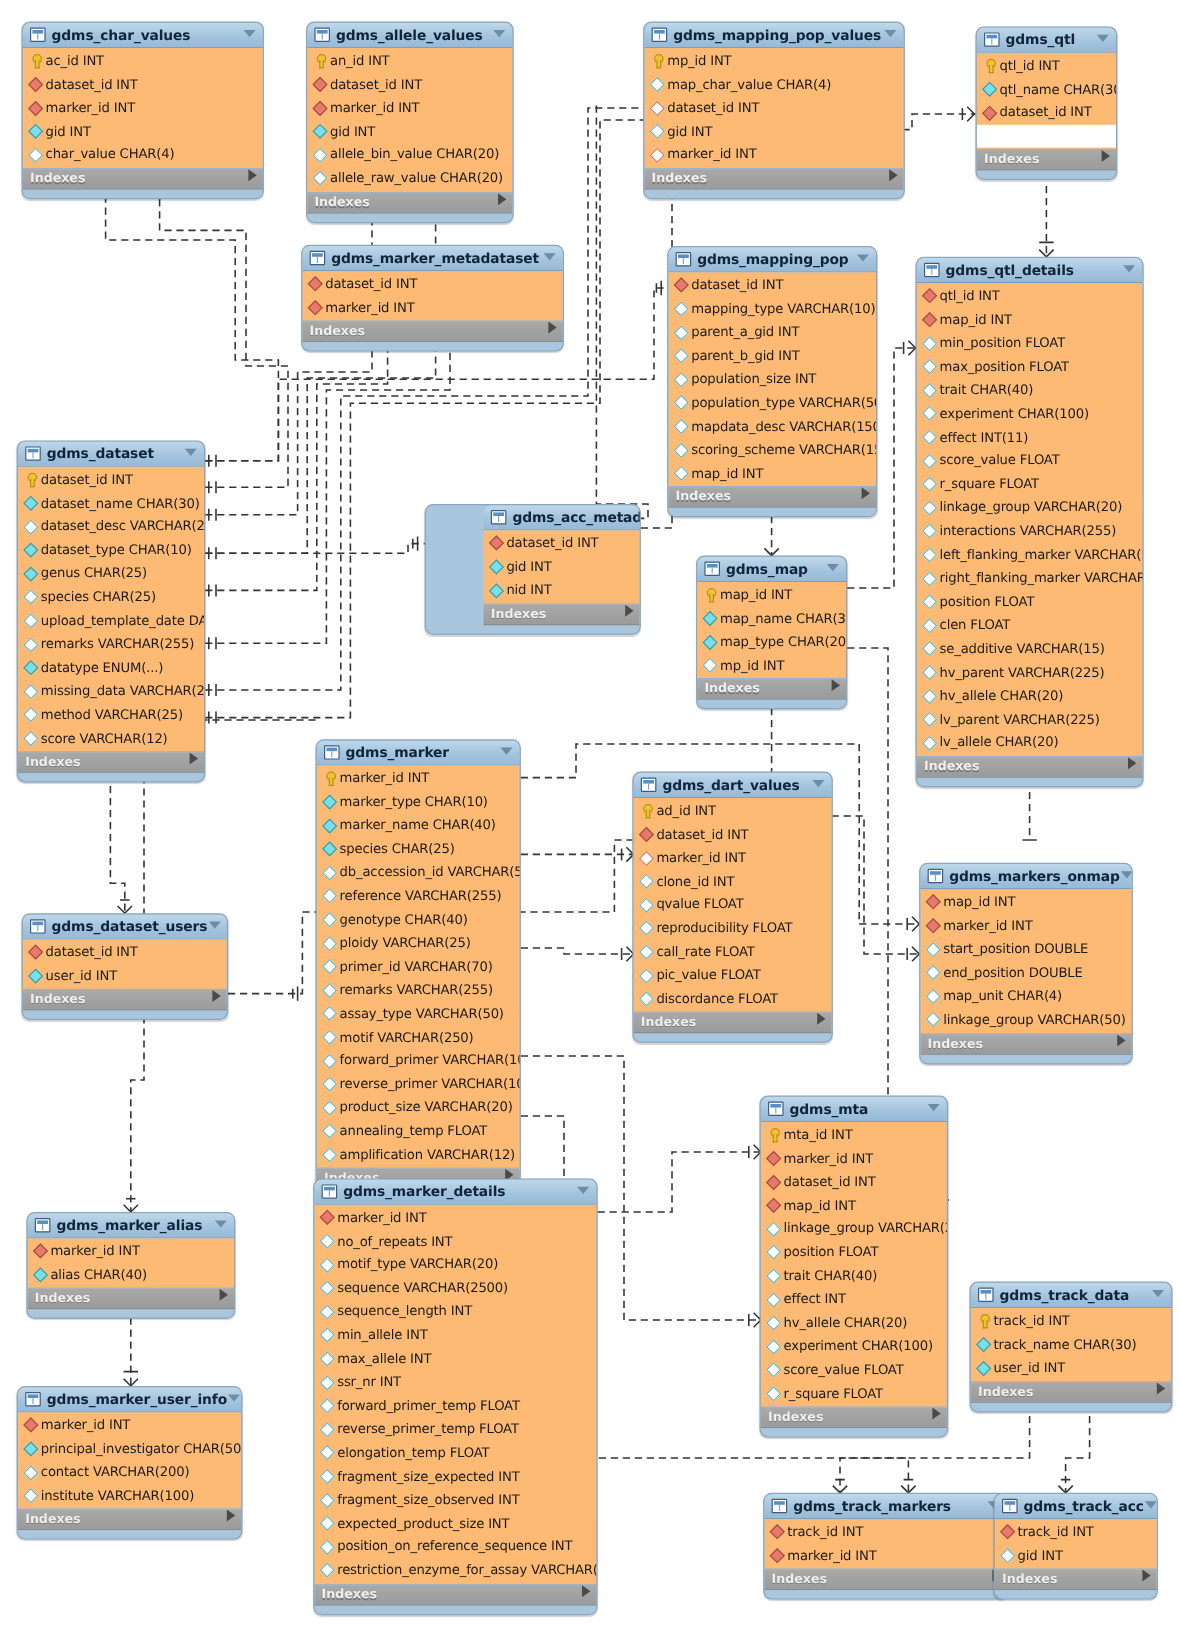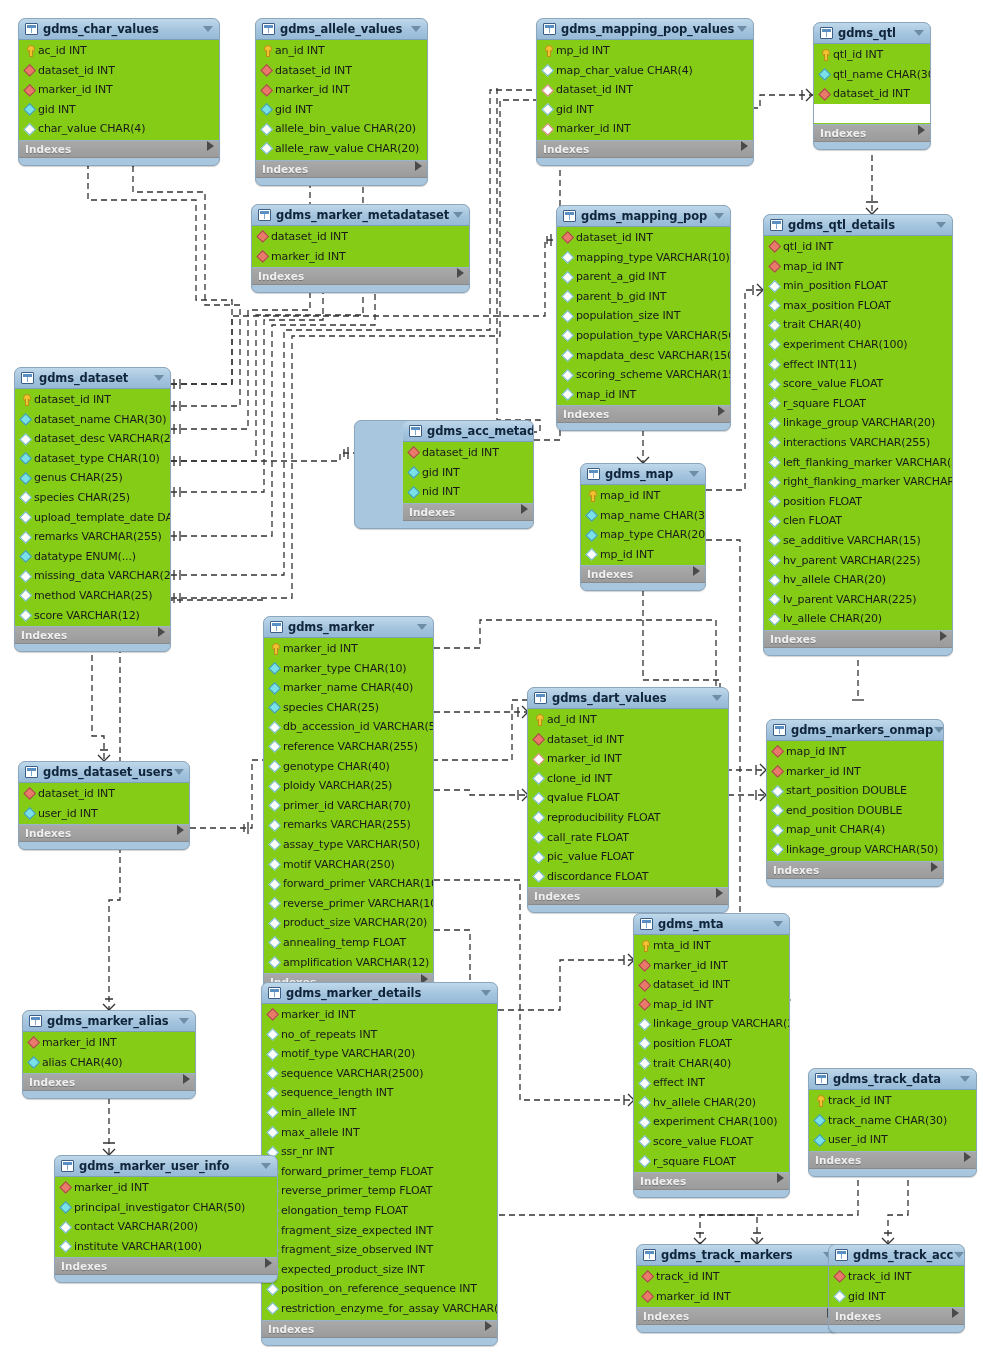--- a/index.html
+++ b/index.html
@@ -84,21 +84,21 @@
     line-height: 21px;
   }
   .tb-caret .tri {
     display: inline-block;
     width: 0; height: 0;
     border-left: 5px solid transparent;
     border-right: 5px solid transparent;
     border-top: 6px solid #6d8ca6;
   }
   .tb-fields {
-    background: #84cc16;
+    background: #fdba74;
     border-bottom: 1px solid #9ab4c9;
     padding: 1px 0 1px 0;
   }
   .fld {
     display: flex;
     align-items: center;
     height: 19.6px;
     padding-left: 4px;
     white-space: nowrap;
   }
@@ -767,21 +767,21 @@
           <div class="fld">
             <span class="gl dia opt"></span>
             <span class="fld-name">amplification VARCHAR(12)</span>
           </div>
         </div>
         <div class="tb-indexes">
           <span class="ix-label">Indexes</span>
           <span class="ix-arrow"></span>
         </div>
       </div>
-      <div class="table-box" style="left: 527px; top: 643px; width: 202px; margin-top: 44px;">
+      <div class="table-box" style="left: 527px; top: 643px; width: 167px;">
         <div class="tb-header">
           <span class="tb-icon"></span>
           <span class="tb-title">gdms_dart_values</span>
           <span class="tb-caret"><i class="tri"></i></span>
         </div>
         <div class="tb-fields">
           <div class="fld">
             <span class="gl pk"></span>
             <span class="fld-name">ad_id INT</span>
           </div>
@@ -1058,21 +1058,21 @@
           <div class="fld">
             <span class="gl dia req"></span>
             <span class="fld-name">user_id INT</span>
           </div>
         </div>
         <div class="tb-indexes">
           <span class="ix-label">Indexes</span>
           <span class="ix-arrow"></span>
         </div>
       </div>
-      <div class="table-box" style="left: 14px; top: 1155px; width: 224px; margin-left: 40px;">
+      <div class="table-box" style="left: 14px; top: 1155px; width: 188px;">
         <div class="tb-header">
           <span class="tb-icon"></span>
           <span class="tb-title">gdms_marker_user_info</span>
           <span class="tb-caret"><i class="tri"></i></span>
         </div>
         <div class="tb-fields">
           <div class="fld">
             <span class="gl dia fk-req"></span>
             <span class="fld-name">marker_id INT</span>
           </div>

